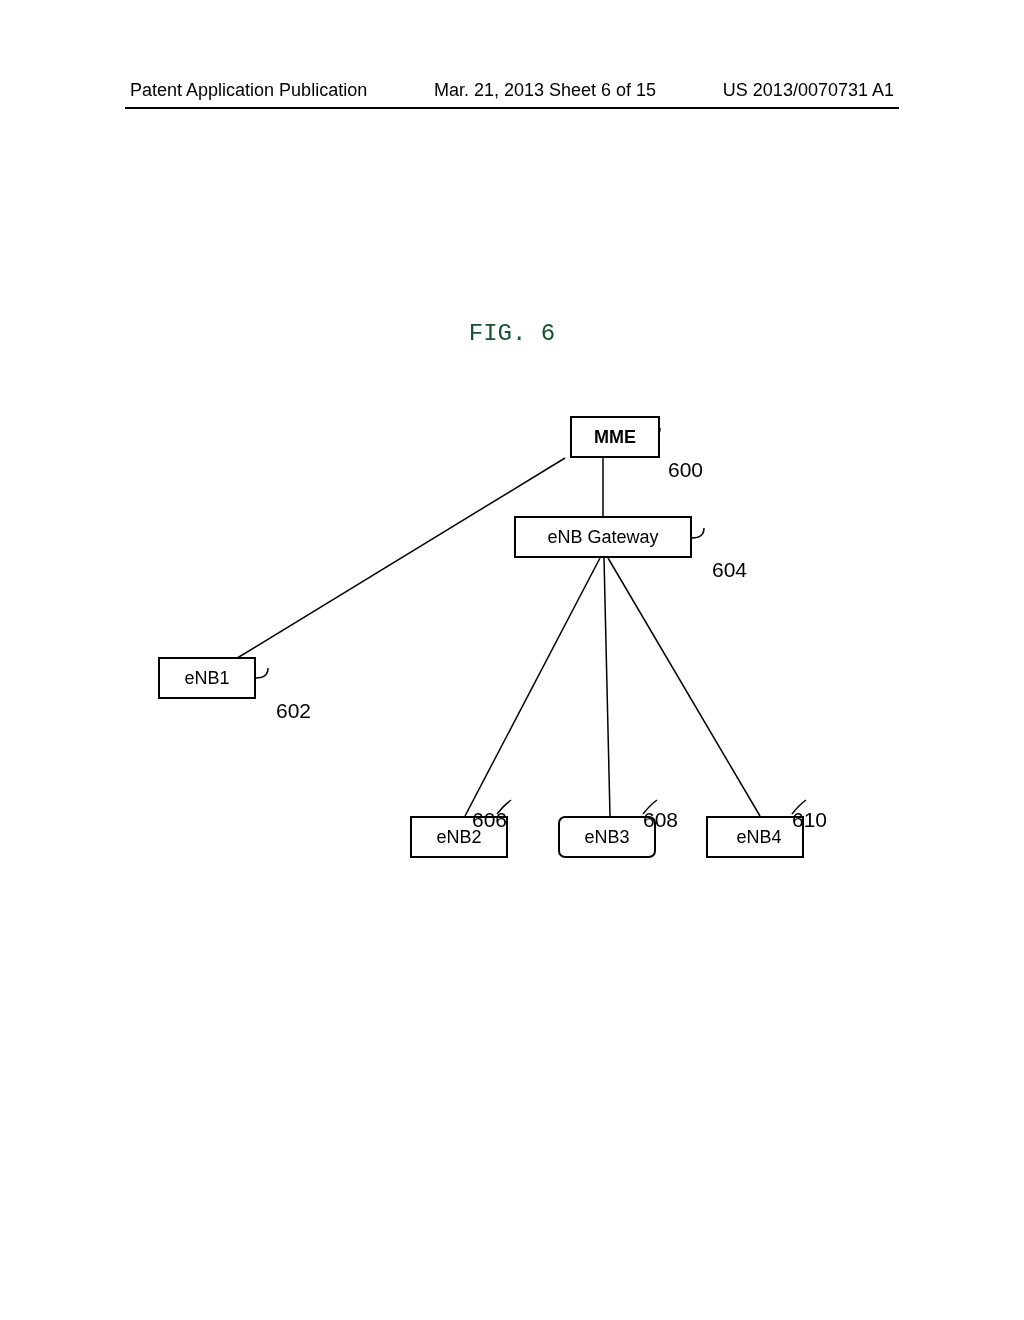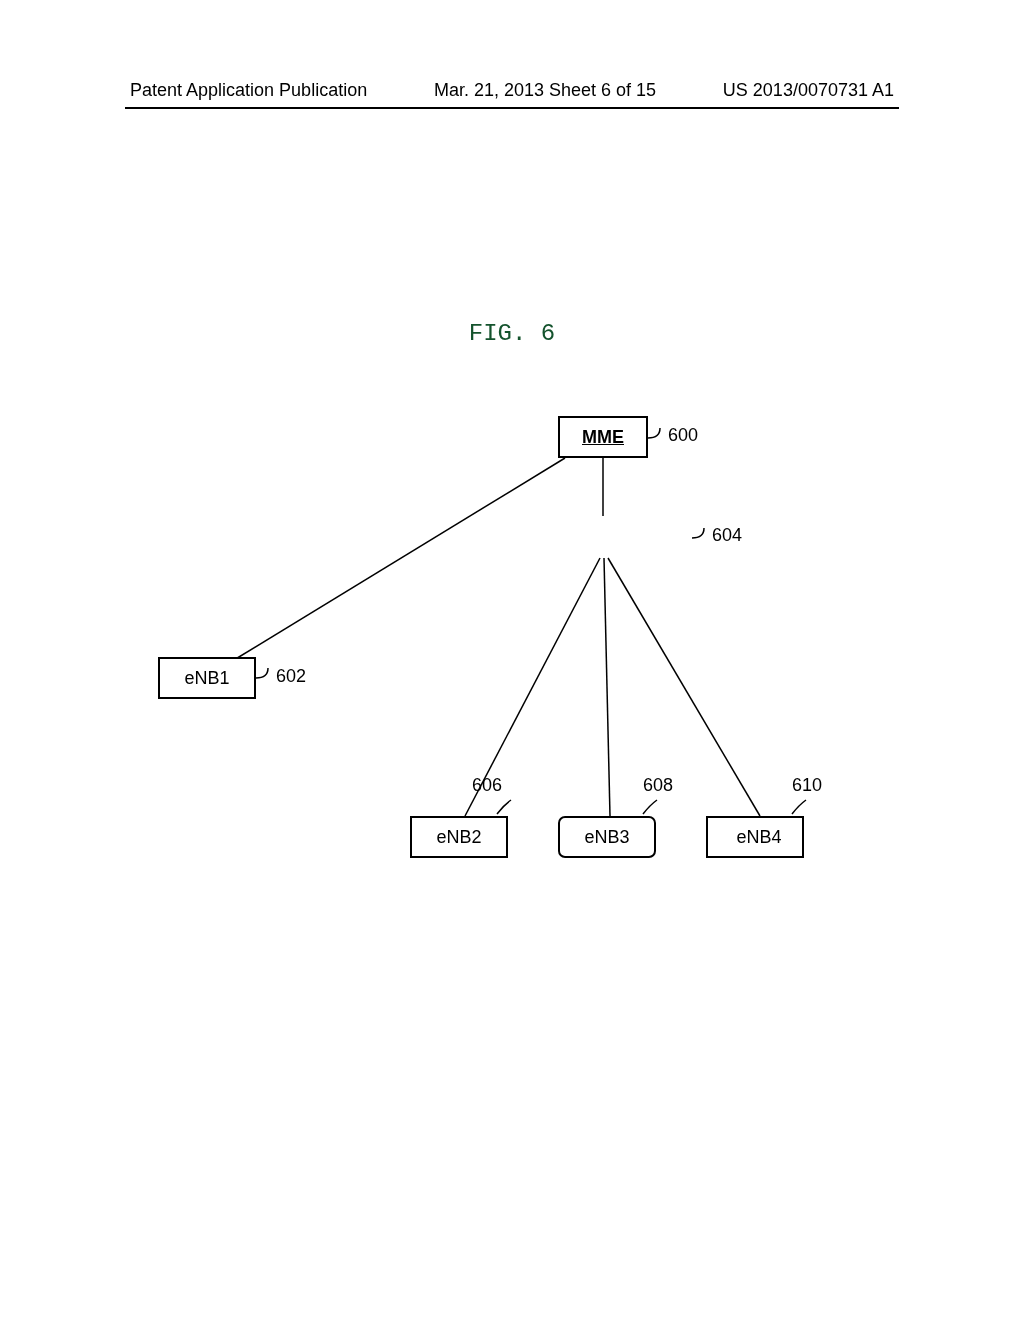--- a/index.html
+++ b/index.html
@@ -65,22 +65,23 @@
     background: #fff;
     display: flex;
     align-items: center;
     justify-content: center;
     font-size: 18px;
     font-weight: bold;
     color: #000;
   }
   .ref-label {
     position: absolute;
-    font-size: 18px;
+    font-size: 21px;
     color: #000;
+    margin-top: 33px;
   }
   svg.lines {
     position: absolute;
     top: 0;
     left: 0;
     width: 100%;
     height: 100%;
   }
 </style>
 </head>
@@ -115,25 +116,28 @@
 
     <path d="M 692 138 Q 704 138 704 128" stroke="#000" stroke-width="1.5" fill="none"></path>
 
     <path d="M 497 414 Q 504 405 511 400" stroke="#000" stroke-width="1.5" fill="none"></path>
 
     <path d="M 643 414 Q 650 405 657 400" stroke="#000" stroke-width="1.5" fill="none"></path>
 
     <path d="M 792 414 Q 799 405 806 400" stroke="#000" stroke-width="1.5" fill="none"></path>
   </svg>
 
-  <div class="node" style="left:558px; top:16px; width:90px; height:42px;text-decoration:underline;">
+  <div class="node" style="left:570px; top:16px; width:90px; height:42px;">
     <span>MME</span>
   </div>
   <div class="ref-label" style="left:668px; top:25px;">600</div>
 
+  <div class="node" style="left:514px; top:116px; width:178px; height:42px; font-weight:normal;">
+    <span>eNB Gateway</span>
+  </div>
   <div class="ref-label" style="left:712px; top:125px;">604</div>
 
   <div class="node" style="left:158px; top:257px; width:98px; height:42px; font-weight:normal;">
     <span>eNB1</span>
   </div>
   <div class="ref-label" style="left:276px; top:266px;">602</div>
 
   <div class="node" style="left:410px; top:416px; width:98px; height:42px; font-weight:normal;">
     <span>eNB2</span>
   </div>

